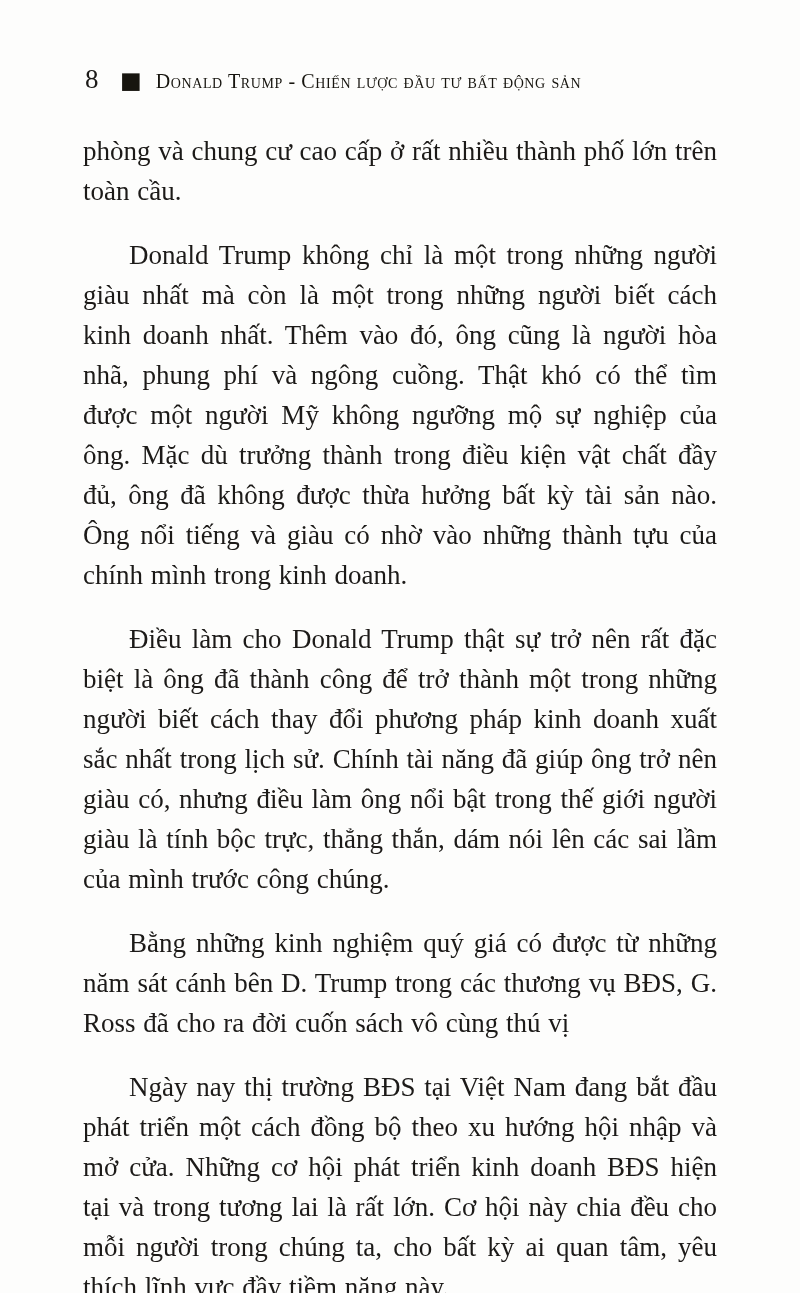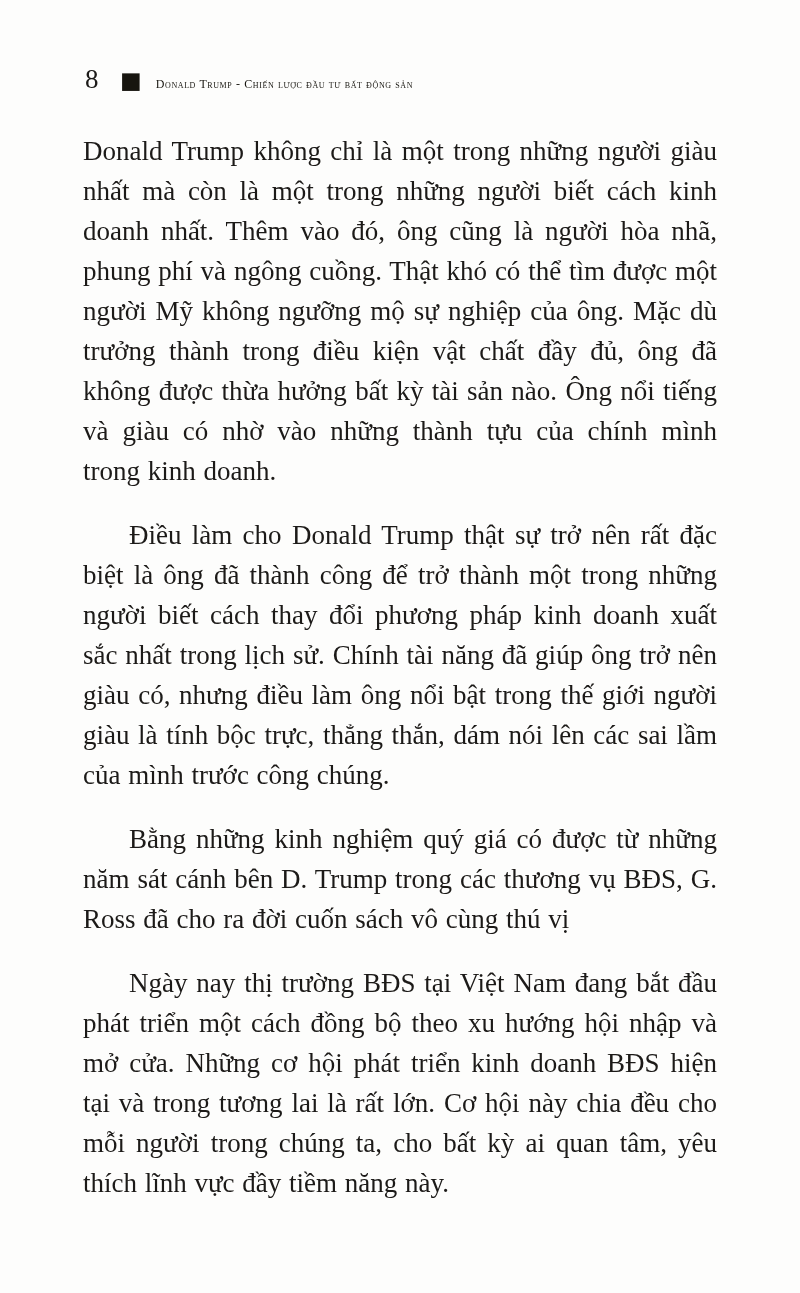--- a/index.html
+++ b/index.html
@@ -31,21 +31,21 @@
     letter-spacing: 0.5px;
   }
   .square-bullet {
     font-family: "DejaVu Sans", sans-serif;
     font-size: 23px;
     margin-left: 21px;
     margin-right: 14px;
     color: #17150f;
   }
   .head-title {
-    font-size: 12px;
+    font-size: 20px;
     font-variant: small-caps;
     letter-spacing: 0.6px;
     color: #17150f;
   }
   
   .body-text {
     position: absolute;
     top: 131px;
     left: 83px;
     width: 634px;
@@ -67,19 +67,20 @@
 
 <div class="page">
 
   <header class="running-head">
     <span class="page-number">8</span>
     <span class="square-bullet">■</span>
     <span class="head-title">Donald Trump - Chiến lược đầu tư bất động sản</span>
   </header>
 
   <main class="body-text">
+    <p>phòng và chung cư cao cấp ở rất nhiều thành phố lớn trên toàn cầu.</p>
     <p>Donald Trump không chỉ là một trong những người giàu nhất mà còn là một trong những người biết cách kinh doanh nhất. Thêm vào đó, ông cũng là người hòa nhã, phung phí và ngông cuồng. Thật khó có thể tìm được một người Mỹ không ngưỡng mộ sự nghiệp của ông. Mặc dù trưởng thành trong điều kiện vật chất đầy đủ, ông đã không được thừa hưởng bất kỳ tài sản nào. Ông nổi tiếng và giàu có nhờ vào những thành tựu của chính mình trong kinh doanh.</p>
     <p>Điều làm cho Donald Trump thật sự trở nên rất đặc biệt là ông đã thành công để trở thành một trong những người biết cách thay đổi phương pháp kinh doanh xuất sắc nhất trong lịch sử. Chính tài năng đã giúp ông trở nên giàu có, nhưng điều làm ông nổi bật trong thế giới người giàu là tính bộc trực, thẳng thắn, dám nói lên các sai lầm của mình trước công chúng.</p>
     <p>Bằng những kinh nghiệm quý giá có được từ những năm sát cánh bên D. Trump trong các thương vụ BĐS, G. Ross đã cho ra đời cuốn sách vô cùng thú vị</p>
     <p>Ngày nay thị trường BĐS tại Việt Nam đang bắt đầu phát triển một cách đồng bộ theo xu hướng hội nhập và mở cửa. Những cơ hội phát triển kinh doanh BĐS hiện tại và trong tương lai là rất lớn. Cơ hội này chia đều cho mỗi người trong chúng ta, cho bất kỳ ai quan tâm, yêu thích lĩnh vực đầy tiềm năng này.</p>
   </main>
 
 </div>
 
 </body></html>

